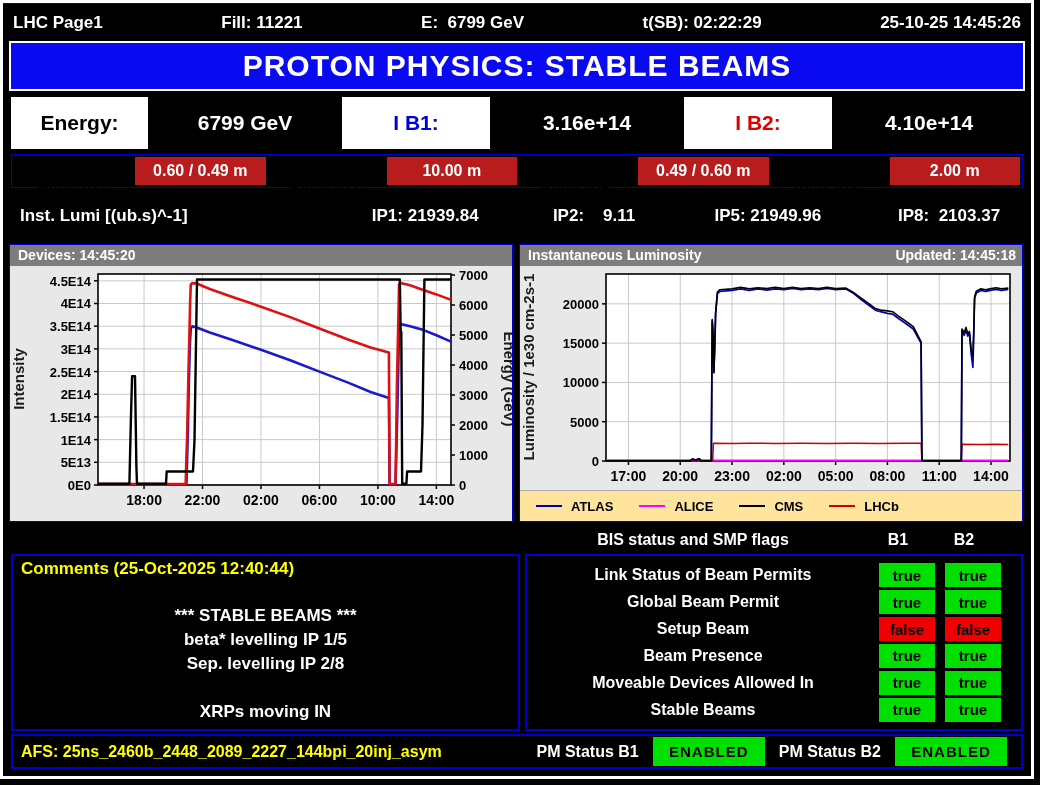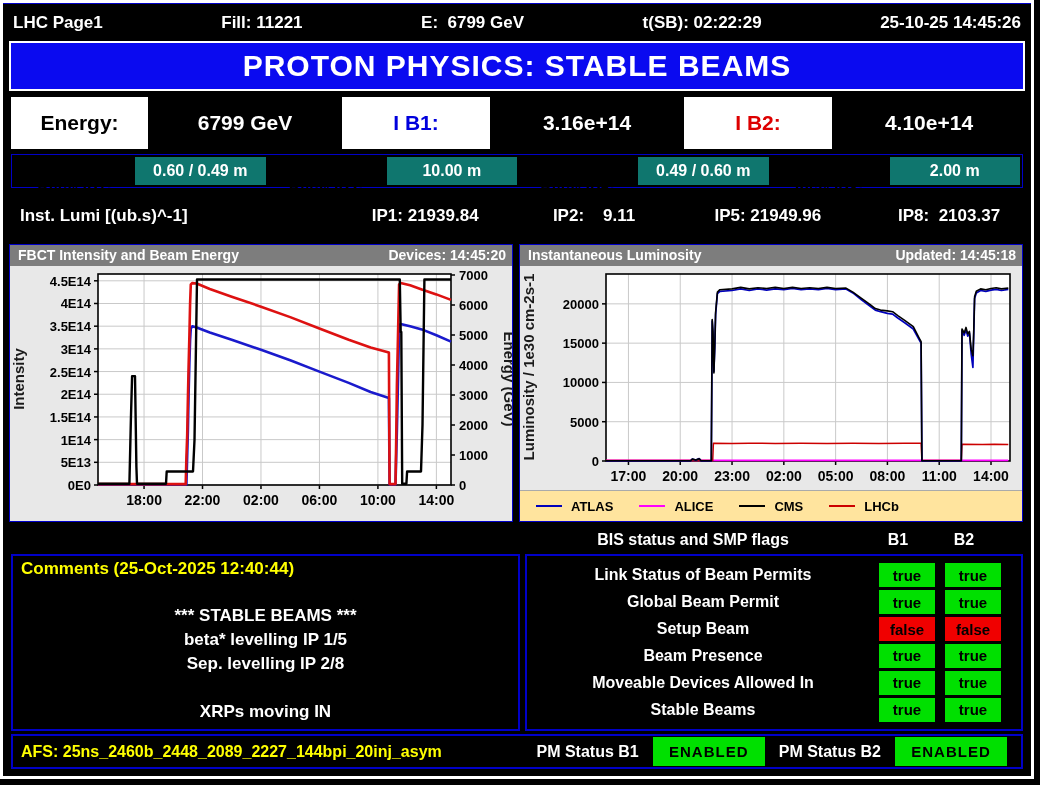--- a/index.html
+++ b/index.html
@@ -18,21 +18,21 @@
   
   .energyrow { margin:6px 8px 0 8px; height:52px; display:flex; align-items:stretch; gap:3px; font-weight:bold; font-size:21px; }
   .energyrow .lab { background:#fff; color:#000; display:flex; align-items:center; justify-content:center; }
   .energyrow .val { background:#000; color:#fff; display:flex; align-items:center; justify-content:center; flex:1; }
   .w137{width:137px;} .w148{width:148px;}
   .lab.blue{ color:#0000dd; } .lab.red{ color:#dd0000; }
 
   
   .betarow { margin:5px 8px 0 8px; height:34px; border:1px solid #0000c8; display:flex; align-items:stretch; background:#000; font-weight:bold; font-size:16px; padding:2px; gap:0; }
   .betarow .blab { background:#fff; color:#000; width:121px; display:flex; align-items:center; justify-content:center;margin-top:32px; }
-  .betarow .bval { background:#0f766e; color:#fff; flex:1; display:flex; align-items:center; justify-content:center; white-space:pre; }
+  .betarow .bval { background:#b91c1c; color:#fff; flex:1; display:flex; align-items:center; justify-content:center; white-space:pre; }
 
   
   .lumirow { height:56px; display:flex; align-items:center; color:#fff; font-weight:bold; font-size:17px; white-space:pre; }
   .lumirow .l0 { width:330px; padding-left:17px; }
   .lumirow .c { text-align:center; }
   .l1{width:190px;} .l2{width:150px;} .l3{width:200px;} .l4{width:165px;}
 
   
   .charts { margin:0 6px; display:flex; gap:6px; }
   .panel { width:504px; height:278px; border:1px solid #0000c8; background:#e8e8e8; display:flex; flex-direction:column; }
@@ -112,21 +112,20 @@
     <span class="l0">Inst. Lumi [(ub.s)^-1]</span>
     <span class="c l1">IP1: 21939.84</span>
     <span class="c l2">IP2:    9.11</span>
     <span class="c l3">IP5: 21949.96</span>
     <span class="c l4">IP8:  2103.37</span>
   </div>
 
   <div class="charts">
     <div class="panel">
       <div class="phead">
-        <span>FBCT Intensity and Beam Energy</span>
         <span>Devices: 14:45:20</span>
       </div>
       <svg width="502" height="257">
           <rect x="88" y="8" width="353" height="211" fill="#ffffff"></rect>
           <line x1="134.04347826086956" y1="8" x2="134.04347826086956" y2="219" stroke="#c9c9c9" stroke-width="1"></line>
           <line x1="134.04347826086956" y1="219" x2="134.04347826086956" y2="223" stroke="#000" stroke-width="1.5"></line>
           <text x="134.04347826086956" y="239" text-anchor="middle" class="xtick">18:00</text>
           <line x1="192.5113871635611" y1="8" x2="192.5113871635611" y2="219" stroke="#c9c9c9" stroke-width="1"></line>
           <line x1="192.5113871635611" y1="219" x2="192.5113871635611" y2="223" stroke="#000" stroke-width="1.5"></line>
           <text x="192.5113871635611" y="239" text-anchor="middle" class="xtick">22:00</text>

